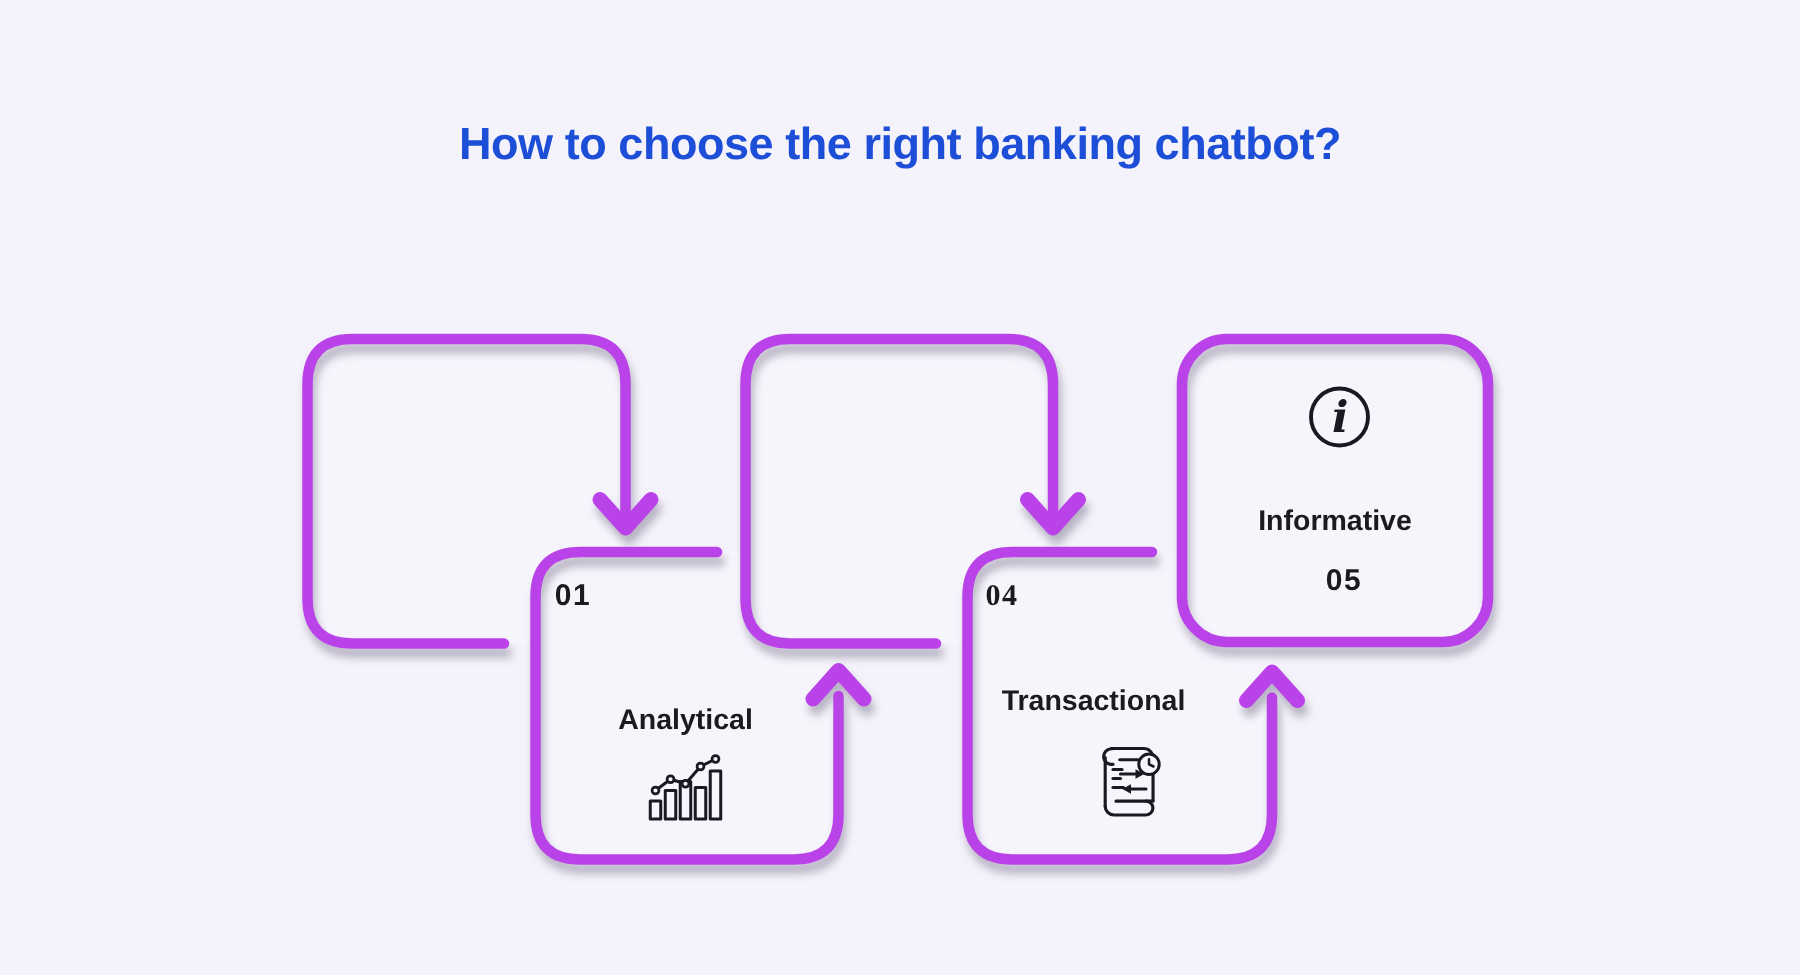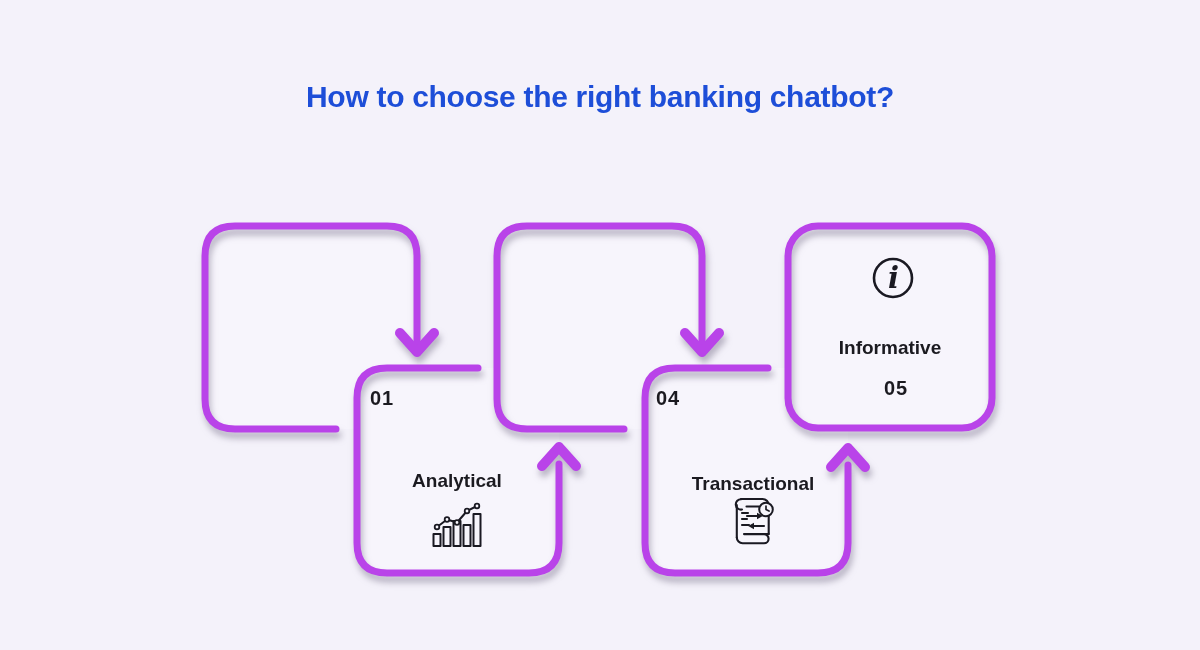--- a/index.html
+++ b/index.html
@@ -82,22 +82,22 @@
         <circle cx="17" cy="23.5" r="2.3"></circle>
         <circle cx="27" cy="26.5" r="2.3"></circle>
         <circle cx="37" cy="15" r="2.3"></circle>
         <circle cx="47" cy="10" r="2.3"></circle>
       </g>
     </svg>
   </div>
 
 
   <div class="step" style="left:645px;top:368px;width:203px;height:205px;">
-    <div class="step-number c" style="left:23px;top:30px;">04</div>
-    <div class="step-label c" style="left:108px;top:100px;margin-top:16px;">Transactional</div>
+    <div class="step-number c" style="left:23px;top:30px;font-family:Liberation Serif, serif;">04</div>
+    <div class="step-label c" style="left:84px;top:100px;">Transactional</div>
     <svg class="icon c" style="left:107px;top:154px;" width="52" height="58" viewBox="0 0 52 58">
       <g class="ink-line" stroke-width="2.1">
         <path d="M 16 16.5 A 5.2 5.2 0 1 1 15.2 6.2"></path>
         <path d="M 15 6 H 36.5 C 40 6 42.7 8.8 42.7 12.3 V 41"></path>
         <path d="M 10.8 12 V 44.5"></path>
         <path d="M 10.8 44.5 a 5.8 5.8 0 0 0 5.8 5.8 H 38 a 4.6 4.6 0 0 0 0 -9.2 H 18"></path>
         <path d="M 42.7 41 H 38"></path>
         <path d="M 20.5 13.5 H 33"></path>
         <path d="M 16 20 H 22"></path>
         <path d="M 16 26 H 21"></path>

